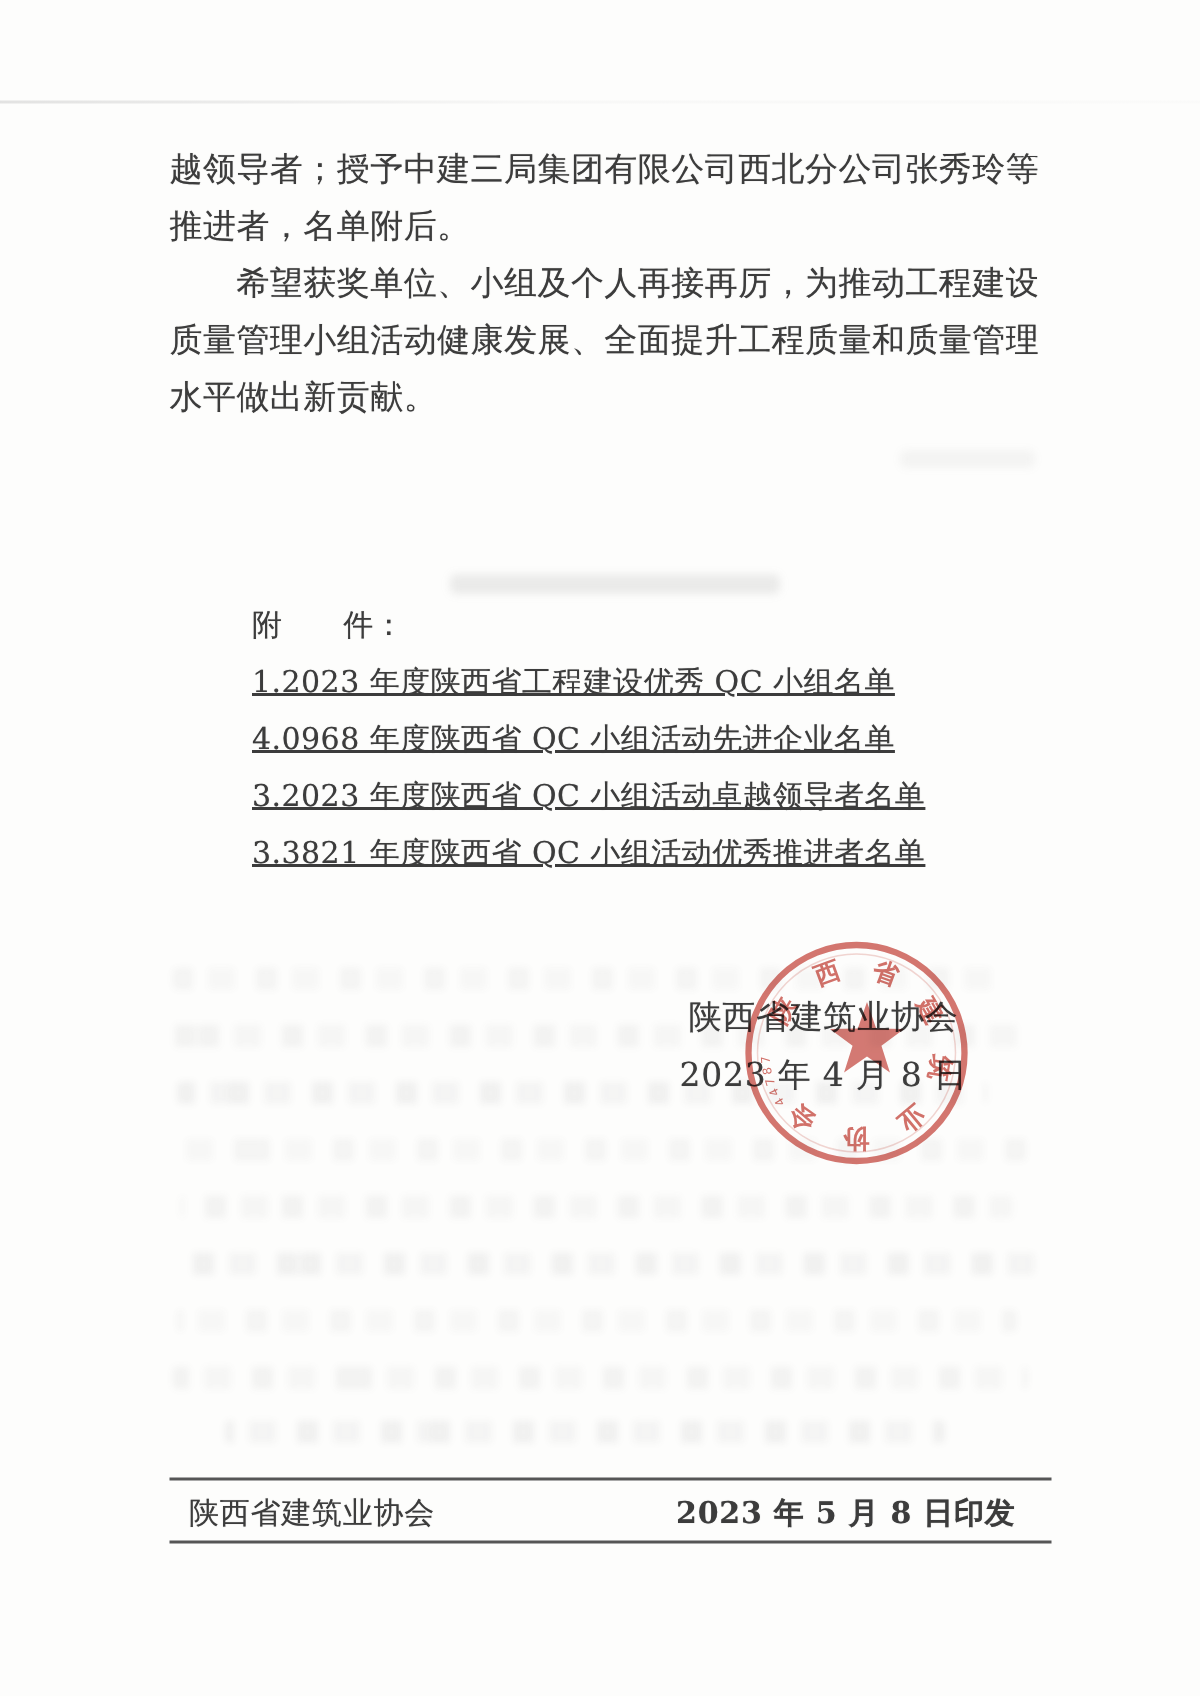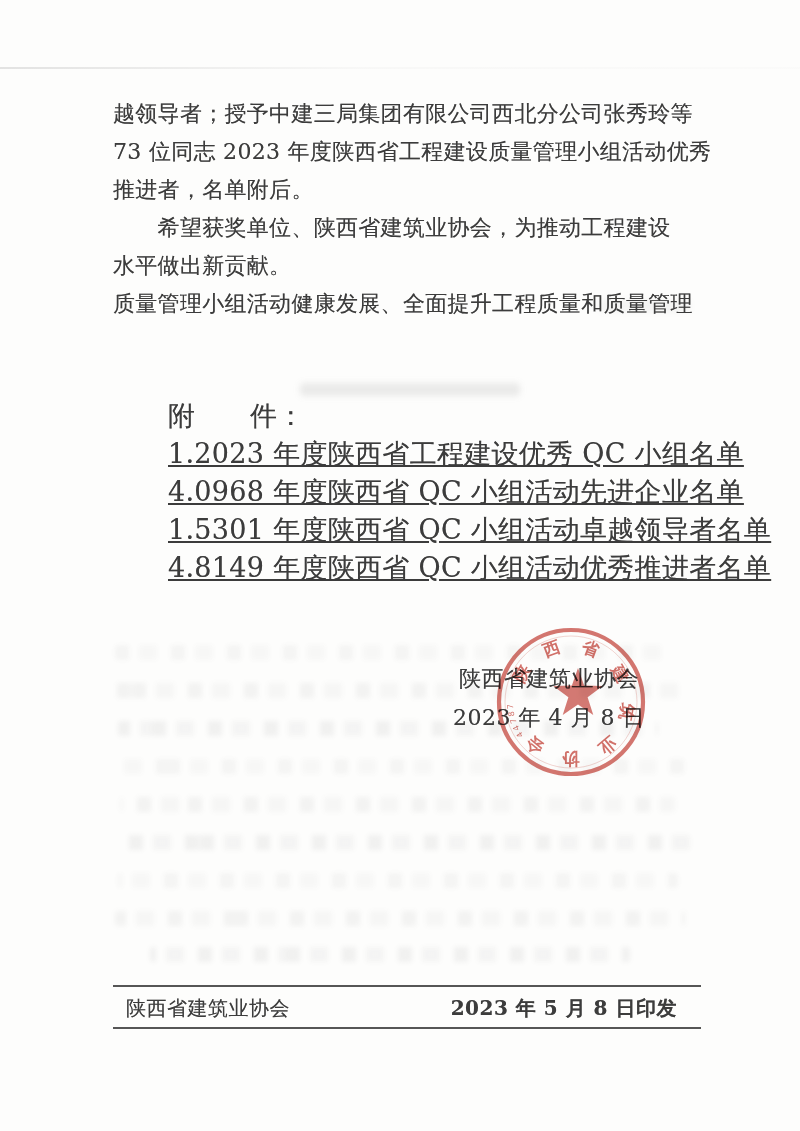--- a/index.html
+++ b/index.html
@@ -19,21 +19,21 @@
   
   .doc-body{
     position:absolute;left:113px;top:95px;width:582px;
     font-size:22px;line-height:38px;letter-spacing:.3px;
     text-shadow:0 0 .5px rgba(60,60,60,.55);
   }
   .body-line{white-space:pre;}
   
   .attachment{
     position:absolute;left:168px;top:397px;width:540px;
-    font-size:27px;line-height:38px;letter-spacing:.3px;
+    font-size:20px;line-height:38px;letter-spacing:.3px;
     text-shadow:0 0 .5px rgba(60,60,60,.55);
   }
   .attachment-item{white-space:pre;text-decoration:underline;}
   
   .signature{
     position:absolute;left:420px;top:659px;width:258px;
     font-size:22px;line-height:39px;text-align:center;letter-spacing:.5px;
     z-index:3;
     text-shadow:0 0 .5px rgba(60,60,60,.55);
   }
@@ -96,33 +96,32 @@
       <div class="bleed-row" style="left: 115px; width: 575px; top: 835px; background-position: 85px 0px; opacity: 0.6;"></div>
       <div class="bleed-row" style="left: 118px; width: 560px; top: 873px; background-position: 102px 0px; opacity: 0.42;"></div>
       <div class="bleed-row" style="left: 115px; width: 570px; top: 911px; background-position: 119px 0px; opacity: 0.51;"></div>
       <div class="bleed-row" style="left: 150px; width: 480px; top: 947px; background-position: 136px 0px; opacity: 0.6;"></div>
     </div>
   <div class="smudge" style="left:300px;top:383px;width:220px;height:13px;"></div>
   <div class="smudge" style="left:600px;top:300px;width:90px;height:12px;opacity:.5;"></div>
 
   <div class="doc-body">
     <div class="body-line">越领导者；授予中建三局集团有限公司西北分公司张秀玲等</div>
-    <div class="body-line">73 位同志 2023 年度陕西省工程建设质量管理小组活动优秀</div>
     <div class="body-line">推进者，名单附后。</div>
-    <div class="body-line">　　希望获奖单位、陕西省建筑业协会，为推动工程建设</div>
+    <div class="body-line">　　希望获奖单位、小组及个人再接再厉，为推动工程建设</div>
+    <div class="body-line">质量管理小组活动健康发展、全面提升工程质量和质量管理</div>
     <div class="body-line">水平做出新贡献。</div>
-    <div class="body-line">质量管理小组活动健康发展、全面提升工程质量和质量管理</div>
   </div>
 
   <div class="attachment">
     <div class="attachment-label">附　　件：</div>
     <div class="attachment-item">1.2023 年度陕西省工程建设优秀 QC 小组名单</div>
     <div class="attachment-item">4.0968 年度陕西省 QC 小组活动先进企业名单</div>
-    <div class="attachment-item">1.5301 年度陕西省 QC 小组活动卓越领导者名单</div>
-    <div class="attachment-item">4.8149 年度陕西省 QC 小组活动优秀推进者名单</div>
+    <div class="attachment-item">3.2023 年度陕西省 QC 小组活动卓越领导者名单</div>
+    <div class="attachment-item">3.3821 年度陕西省 QC 小组活动优秀推进者名单</div>
   </div>
 
   <div class="signature">
     <div>陕西省建筑业协会</div>
     <div>2023 年 4 月 8 日</div>
   </div>
 
   <svg class="seal" viewBox="0 0 158 158">
     <circle class="seal-ring" cx="78" cy="78" r="72"></circle>
     <circle class="seal-ring2" cx="78" cy="78" r="66"></circle>

